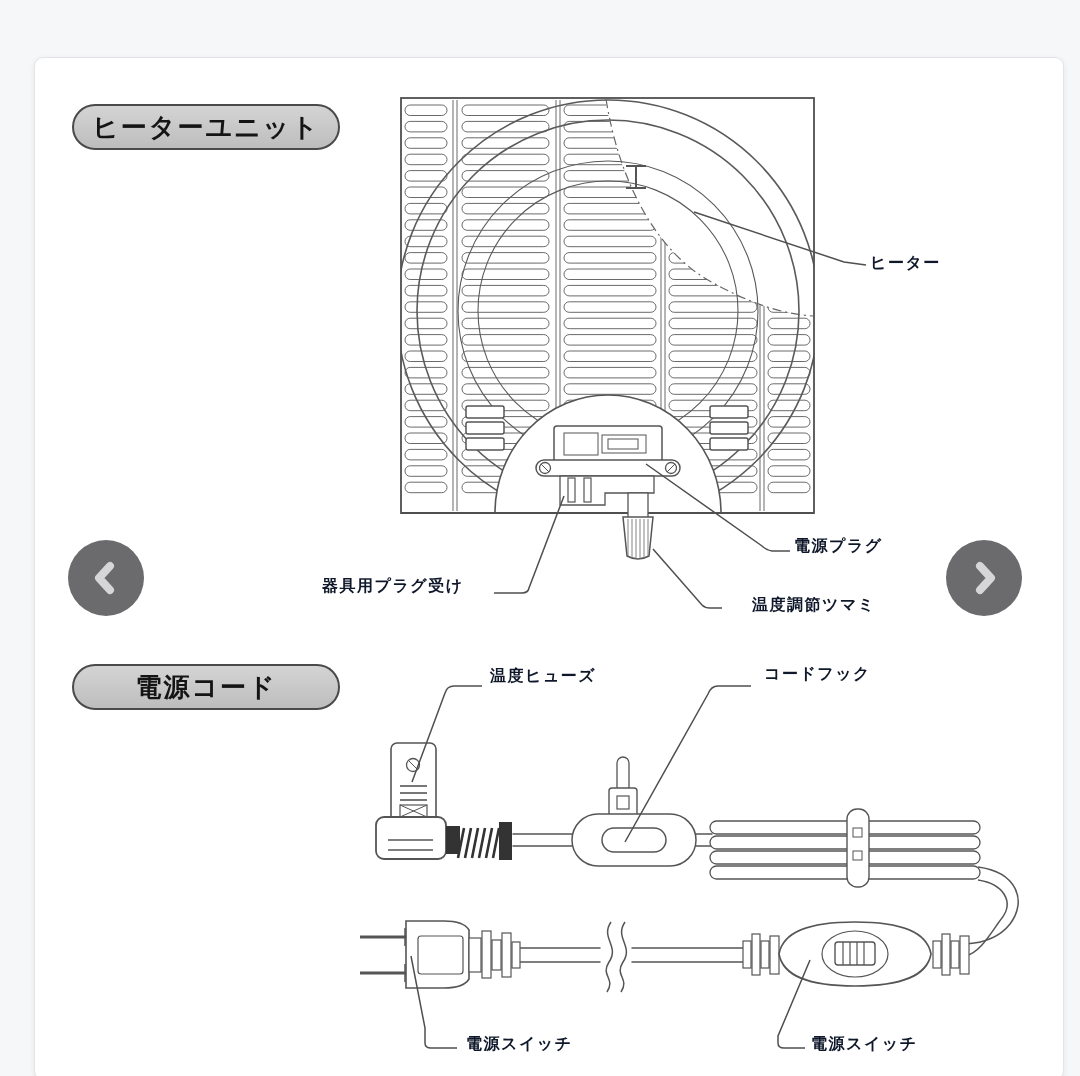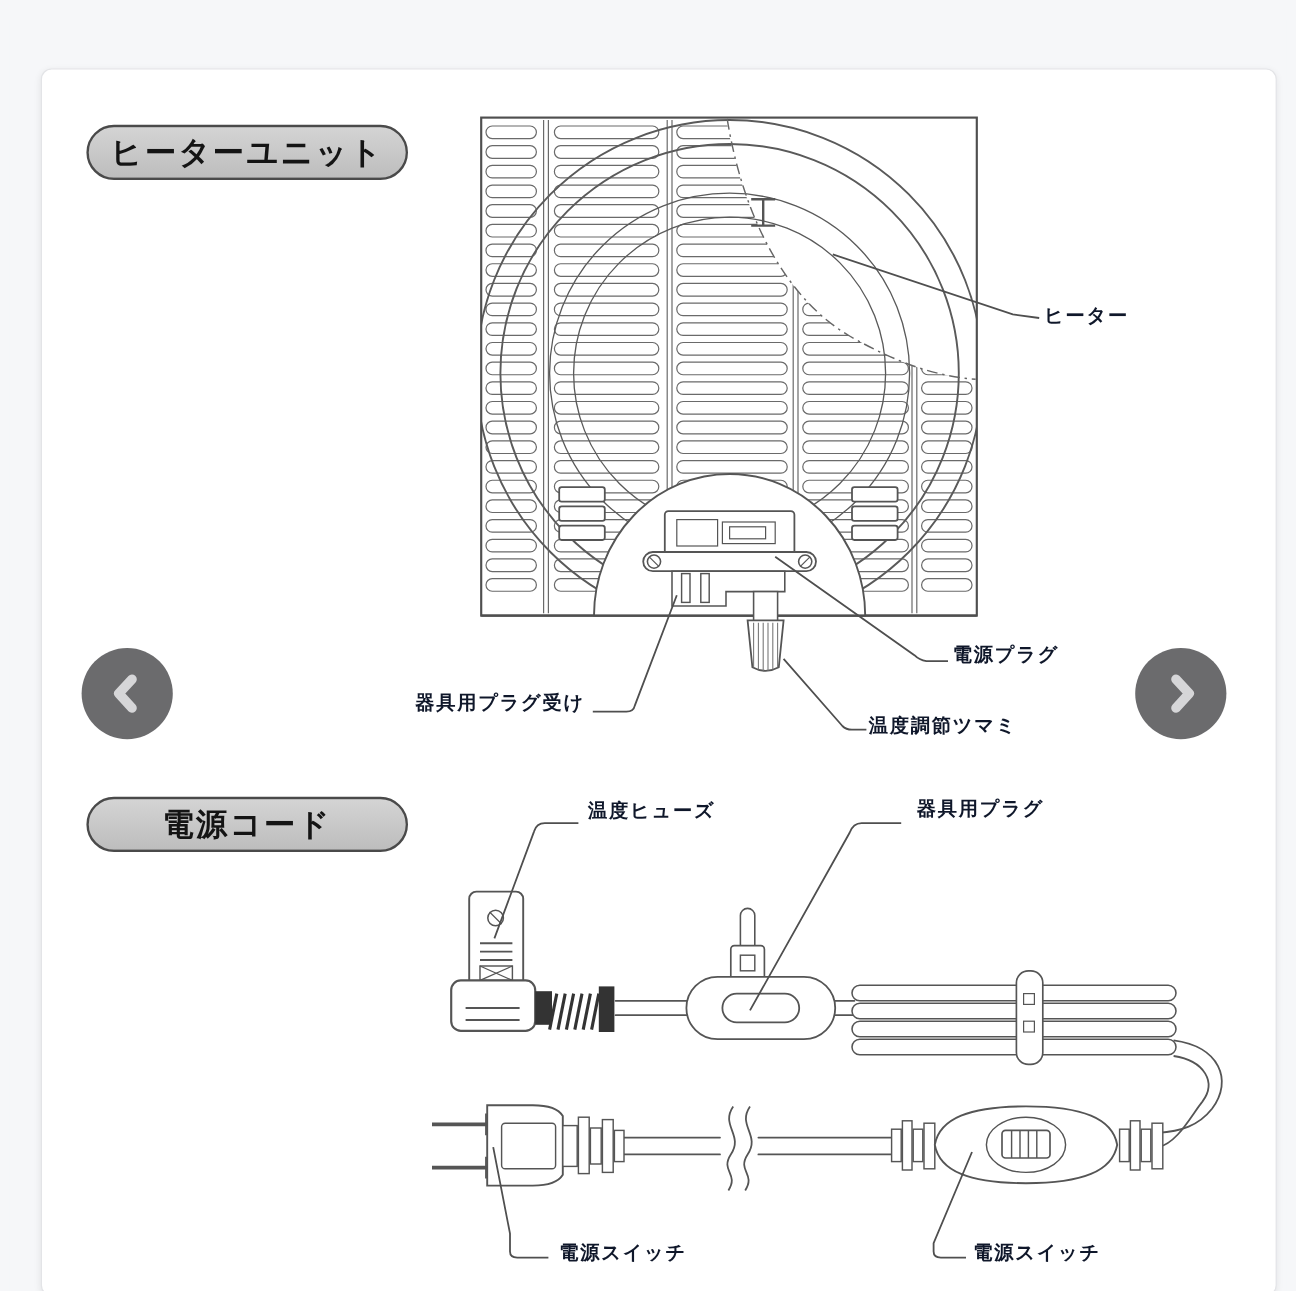--- a/index.html
+++ b/index.html
@@ -30,22 +30,22 @@
     box-sizing:border-box;
   }
   #badge-heater{left:64px;top:88px;}
   #badge-cord{left:64px;top:648px;}
   .dlabel{
     position:absolute;font-size:16px;font-weight:700;color:#0f172a;
     letter-spacing:1.5px;white-space:nowrap;line-height:1.2;
   }
   #lbl-heater{left:862px;top:237px;}
   #lbl-fuse{left:786px;top:520px;}
-  #lbl-receptacle{left:338px;top:560px;}
-  #lbl-knob{left:716px;top:579px;}
+  #lbl-receptacle{left:314px;top:560px;}
+  #lbl-knob{left:744px;top:579px;}
   #lbl-appliance-plug{left:482px;top:650px;}
   #lbl-cord-hook{left:756px;top:648px;}
   #lbl-power-plug{left:458px;top:1018px;}
   #lbl-power-switch{left:803px;top:1018px;text-align:right;}
   .diagram{position:absolute;}
   #heater-svg{left:300px;top:60px;}
   #cord-svg{left:340px;top:640px;}
   .nav-btn{
     position:absolute;width:76px;height:76px;border:none;border-radius:50%;
     background:#6b6b6d;padding:0;cursor:pointer;
@@ -394,21 +394,21 @@
   </svg>
 
   <div class="badge" id="badge-heater">ヒーターユニット</div>
   <div class="badge" id="badge-cord">電源コード</div>
 
   <div class="dlabel" id="lbl-heater">ヒーター</div>
   <div class="dlabel" id="lbl-fuse">電源プラグ</div>
   <div class="dlabel" id="lbl-receptacle">器具用プラグ受け</div>
   <div class="dlabel" id="lbl-knob">温度調節ツマミ</div>
   <div class="dlabel" id="lbl-appliance-plug">温度ヒューズ</div>
-  <div class="dlabel" id="lbl-cord-hook">器具用プラグ</div>
+  <div class="dlabel" id="lbl-cord-hook">コードフック</div>
   <div class="dlabel" id="lbl-power-plug">電源スイッチ</div>
   <div class="dlabel" id="lbl-power-switch">電源スイッチ</div>
 
   <button class="nav-btn" id="nav-prev">
     <svg width="34" height="34" viewBox="0 0 34 34">
       <polyline points="21,5 10,17 21,29" fill="none" stroke="#d6d6d8" stroke-width="8" stroke-linecap="round" stroke-linejoin="round"></polyline>
     </svg>
   </button>
   <button class="nav-btn" id="nav-next">
     <svg width="34" height="34" viewBox="0 0 34 34">

